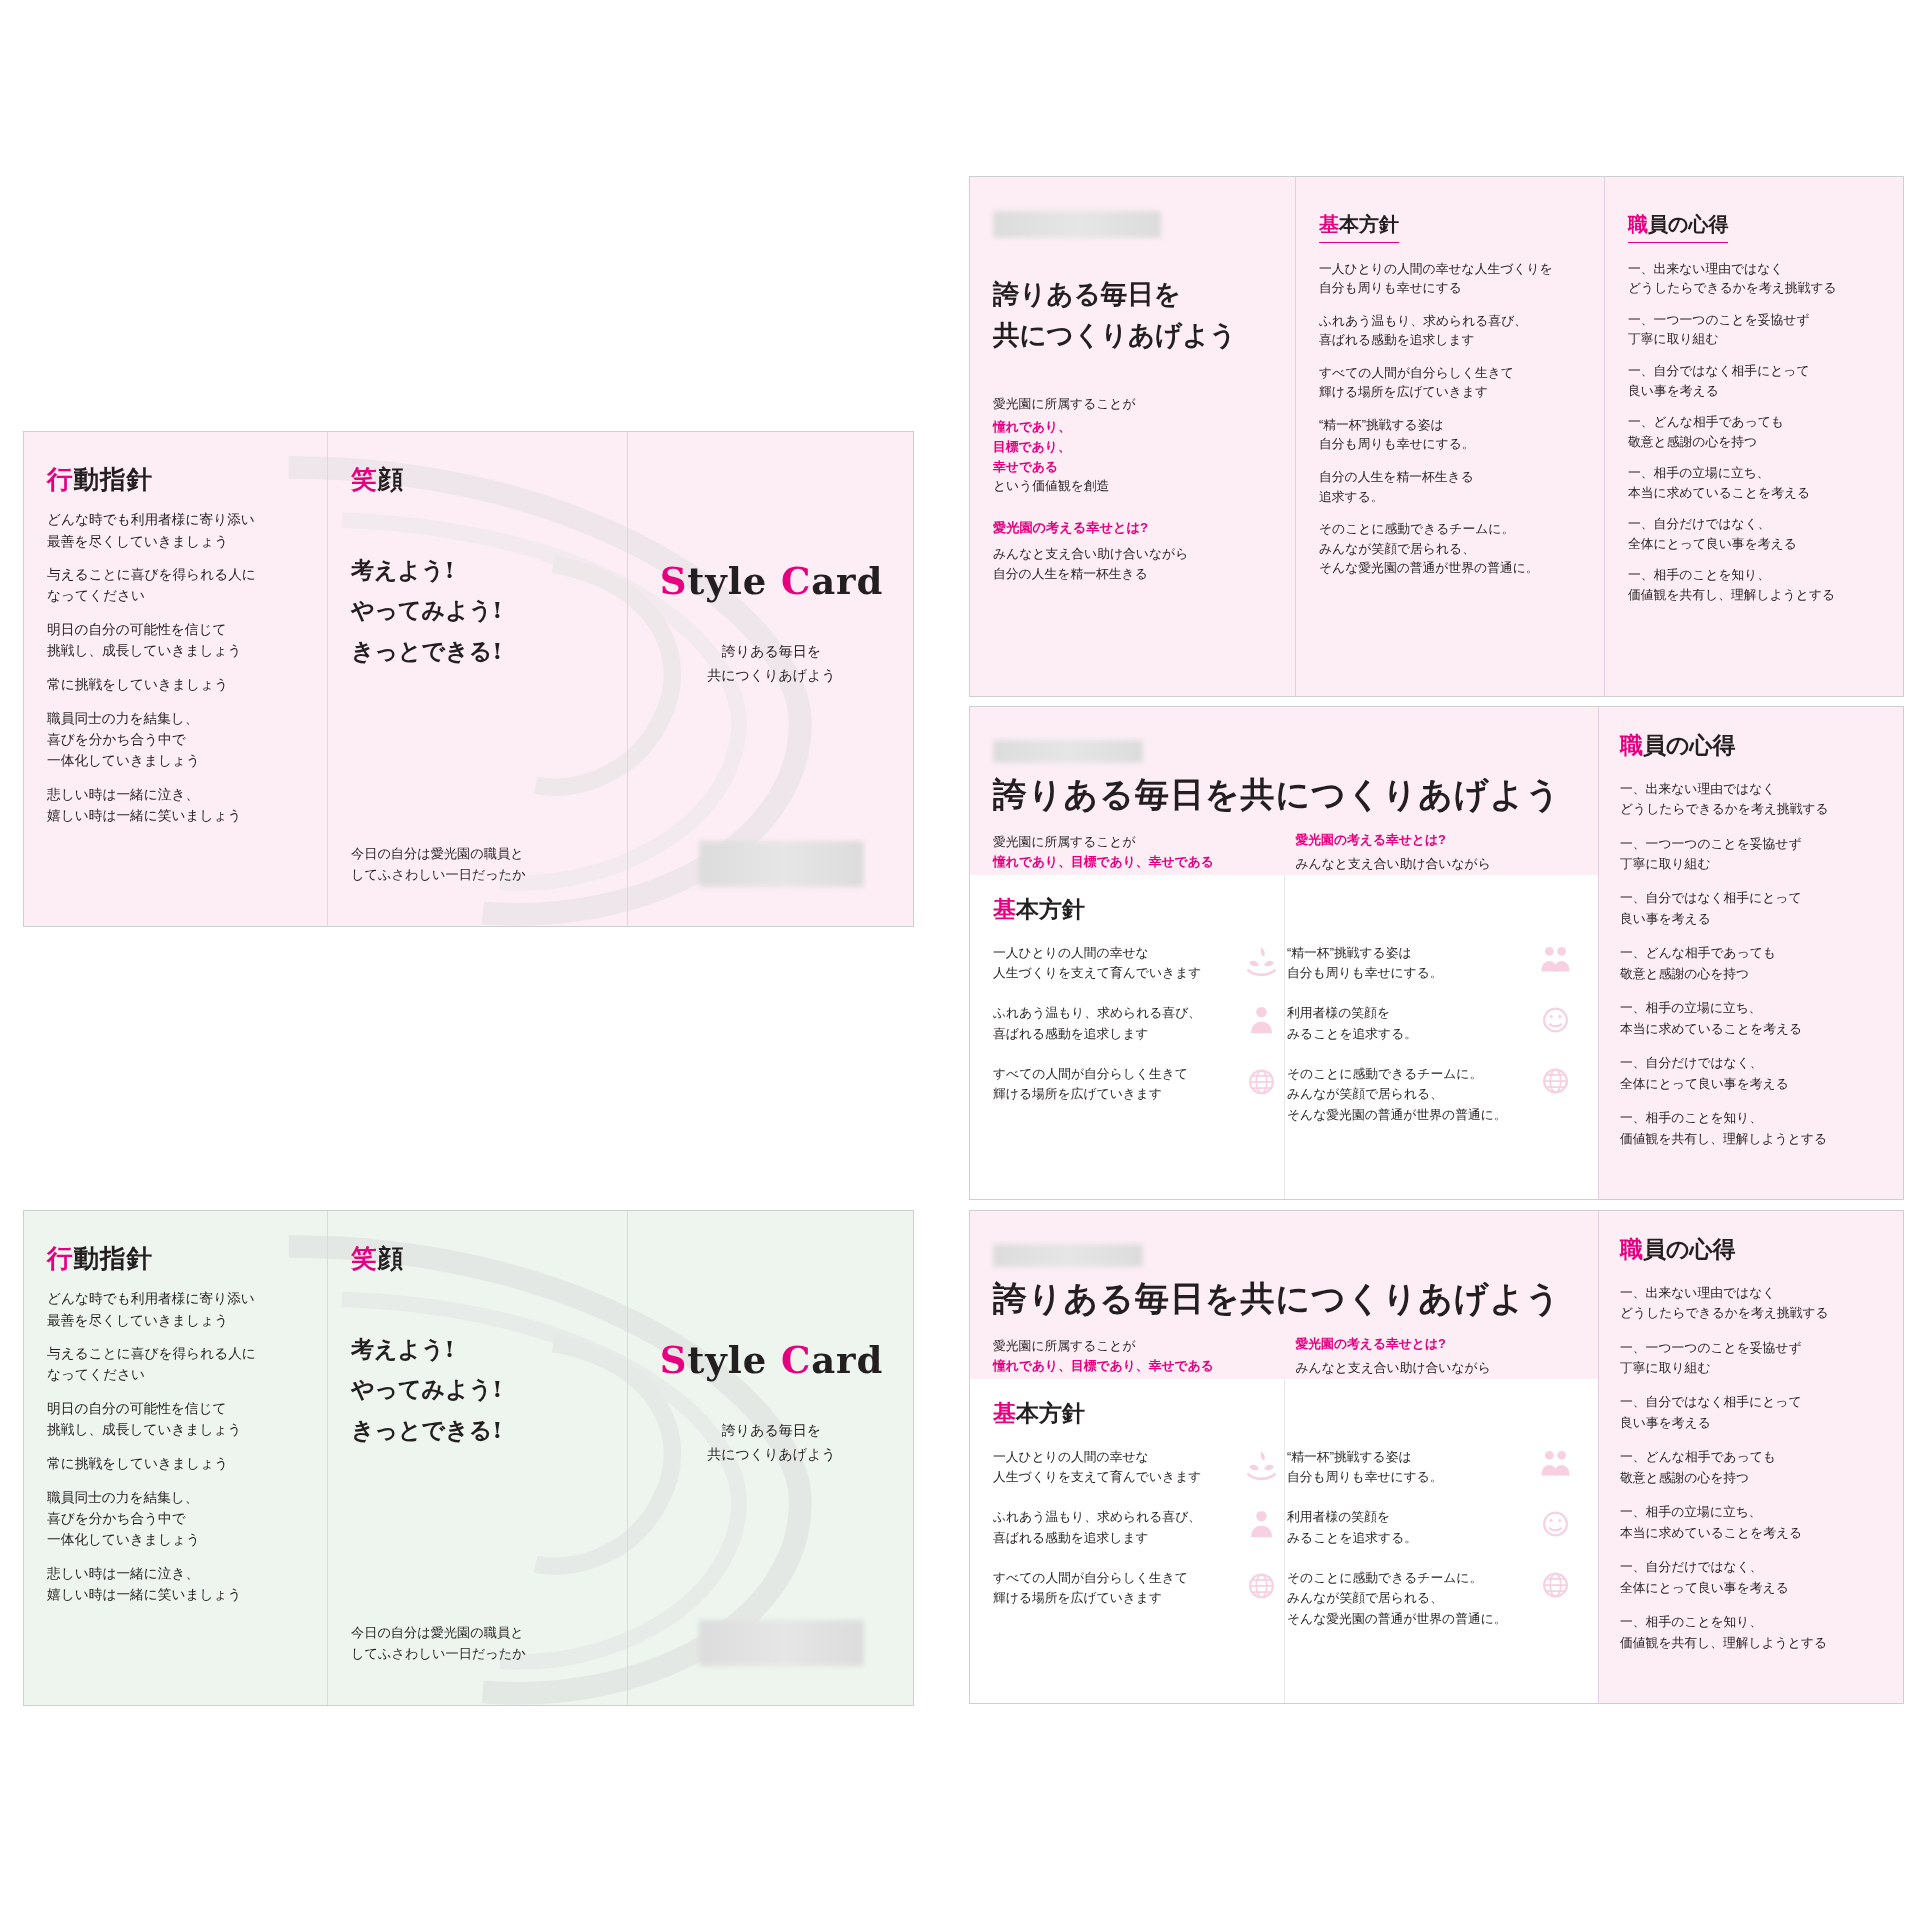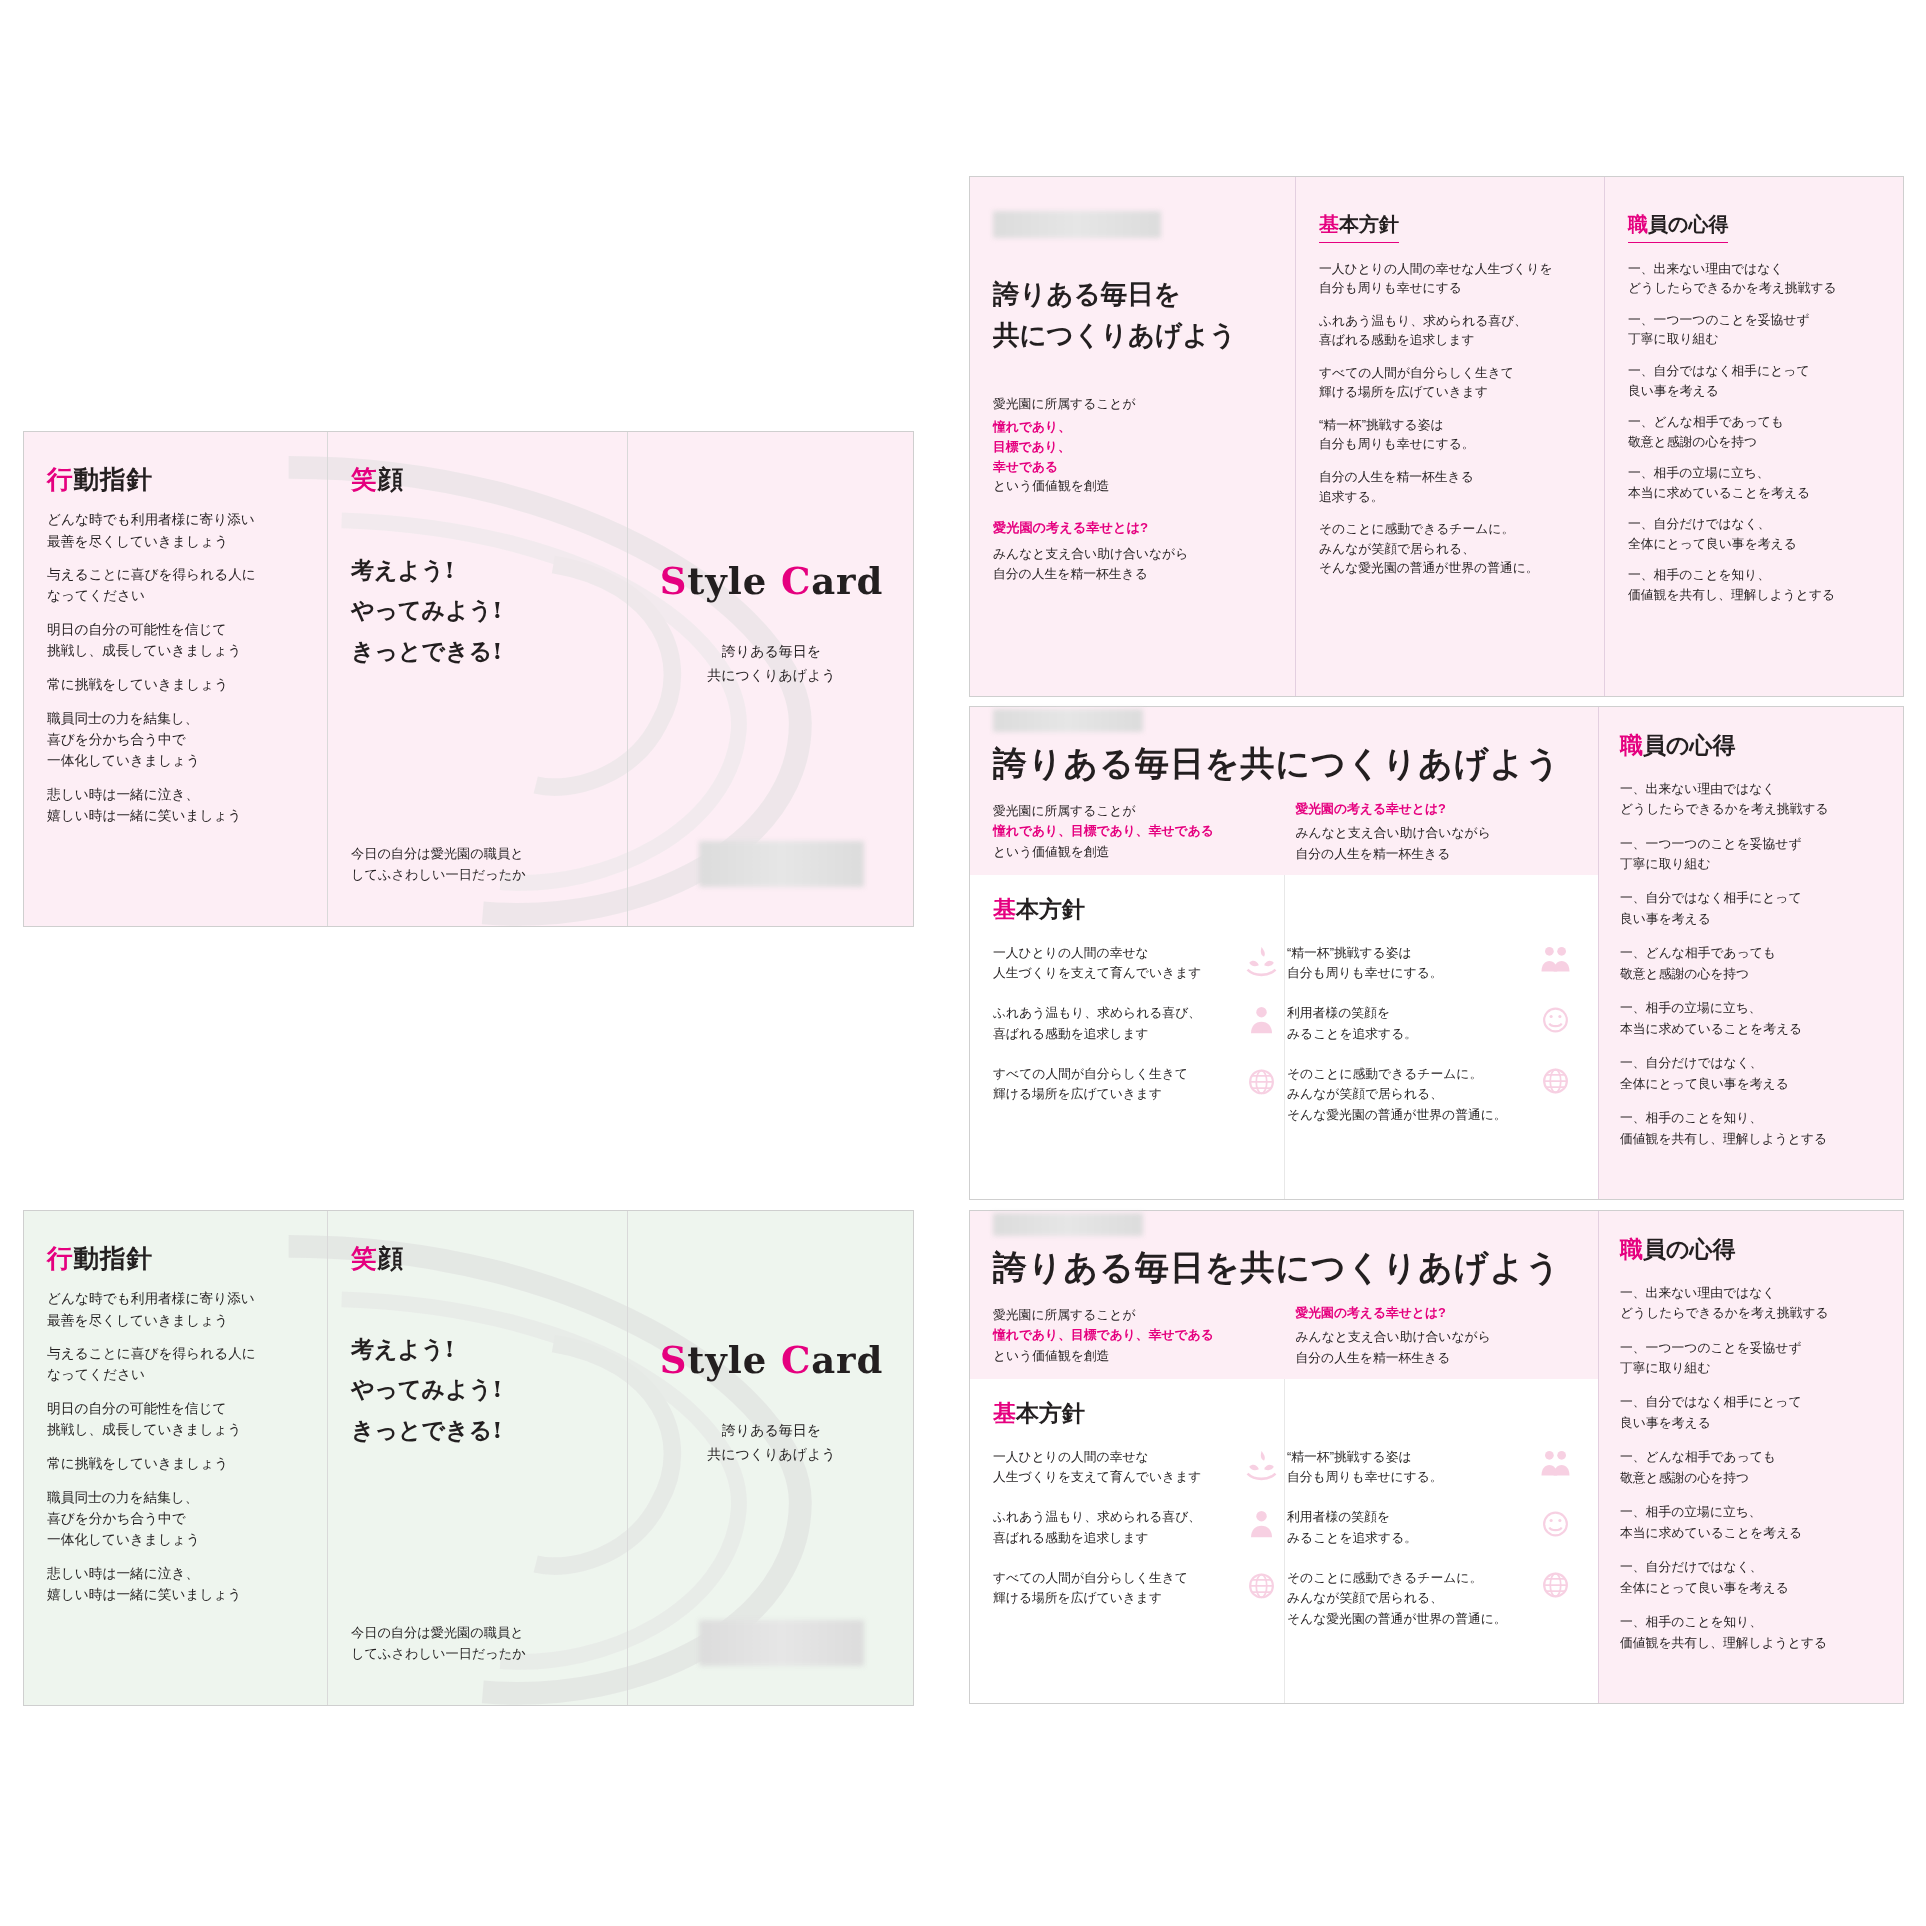--- a/index.html
+++ b/index.html
@@ -100,21 +100,21 @@
   #cardB h3 .first{color:#e5007f;}
   #cardB .q{color:#e5007f;font-weight:bold;font-size:13.2px;margin:23px 0 7px;}
   #cardB .rule-item{position:relative;padding-left:0;margin-bottom:11.5px;font-size:12.8px;line-height:1.55;}
 
   
   #cardD{left:969px;top:706px;width:935px;height:494px;}
   #cardE{left:969px;top:1210px;width:935px;height:494px;}
 
   .bigcard .left{position:absolute;left:0;top:0;width:628px;bottom:0;}
   .bigcard .right{position:absolute;left:628px;top:0;right:0;bottom:0;background:#fdeef5;box-sizing:border-box;padding:23px 21px;border-left:0.9px solid #e3cfe0;}
-  .bigcard .top{position:absolute;left:0;top:0;right:0;height:168px;background:#fdeef5;box-sizing:border-box;padding:2px 23px;}
+  .bigcard .top{position:absolute;left:0;top:0;right:0;height:168px;background:#fdeef5;box-sizing:border-box;padding:33px 23px;}
   .bigcard .bottom{position:absolute;left:0;top:168px;right:0;bottom:0;background:#ffffff;box-sizing:border-box;padding:19.4px 23px;}
   .bigcard .brand-blur{width:150px;height:23px;margin-bottom:8.8px;}
   .bigcard .bigtitle{
     font-family:"DejaVu Serif","Liberation Serif",serif;
     font-size:34px;font-weight:700;letter-spacing:0.9px;margin-bottom:14px;
   }
   .bigcard .two-col{display:flex;gap:23px;}
   .bigcard .two-col > div{flex:1;}
   .bigcard .small{font-size:12.8px;line-height:1.6;}
   .bigcard .qh{color:#e5007f;font-weight:bold;font-size:12.8px;margin-bottom:5.3px;}

